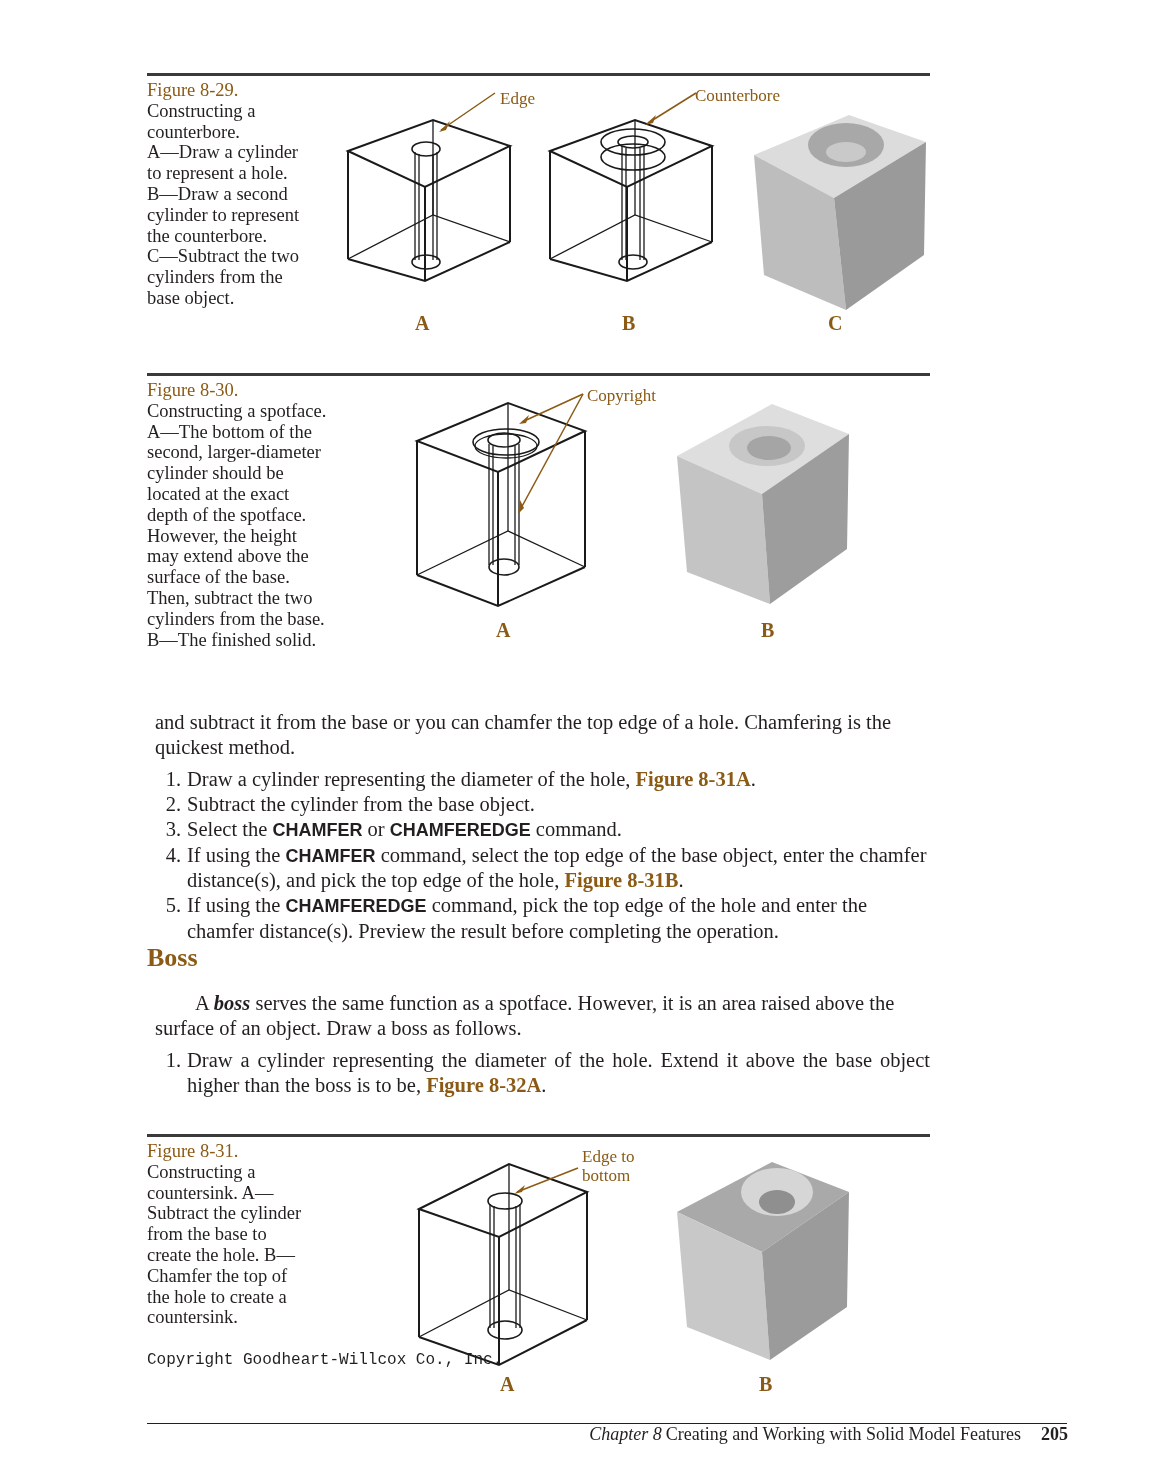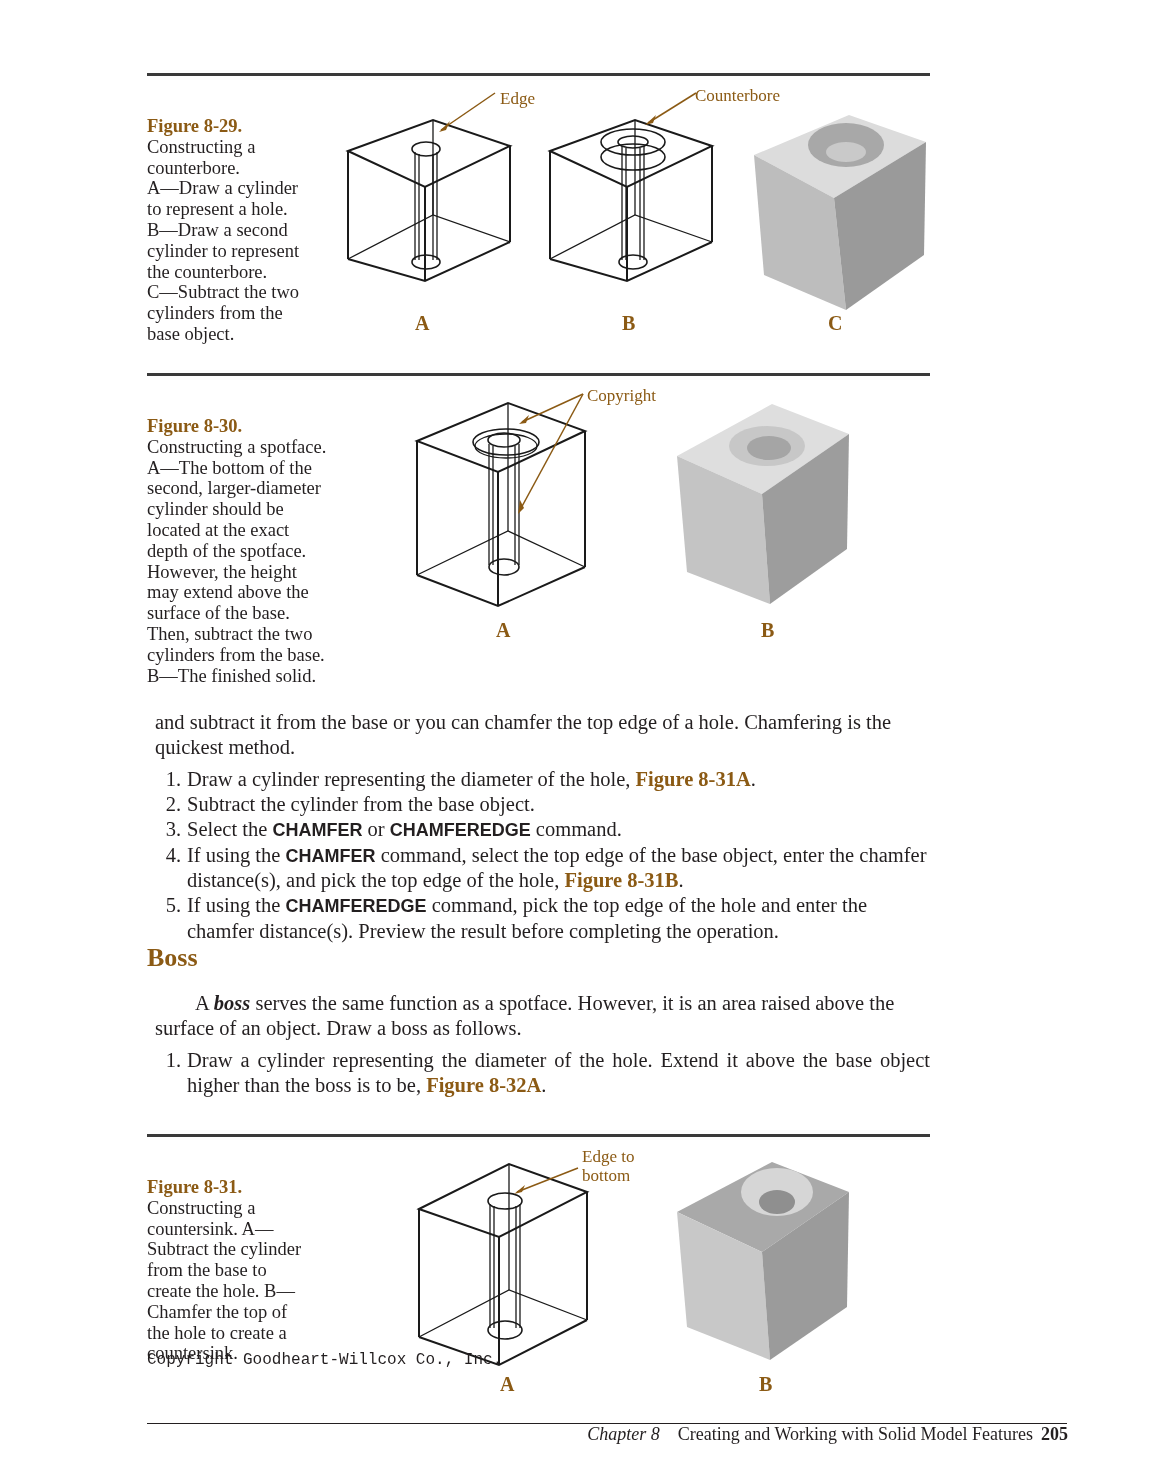--- a/index.html
+++ b/index.html
@@ -1,38 +1,38 @@
 <!DOCTYPE html>
 <html><head>
 <meta charset="utf-8">
 <style>
   html, body { margin: 0; padding: 0; background: #ffffff; }
   body { width: 1156px; height: 1479px; position: relative; overflow: hidden;
          font-family: "Liberation Serif", "DejaVu Serif", serif; color: #231f20; }
   .rule { position: absolute; left: 147px; width: 783px; height: 3px; background: #3a3a3a; }
   .cap { position: absolute; left: 147px; width: 200px; font-size: 18.5px; line-height: 20.8px; }
-  .cap .fig { color: #8b5a14; font-weight: bold; display: block; margin-top: 36px; }
+  .cap .fig { color: #8b5a14; font-weight: normal; display: block; }
   .cap .txt { white-space: pre-line; margin-top: 41px; }
   .lbl { position: absolute; color: #8b5a14; font-size: 17px; line-height: 19px; white-space: pre-line; }
   .panel { position: absolute; color: #8b5a14; font-weight: bold; font-size: 20px; }
   svg.art { position: absolute; overflow: visible; }
   .body { position: absolute; left: 147px; width: 783px; font-size: 20.5px; line-height: 24.7px; }
   .body p { margin: 8px; }
   .body .indent { text-indent: 40px; }
   .li { display: flex; }
   .li .n { width: 40px; text-align: right; padding-right: 6px; flex: none; box-sizing: border-box; }
   .li .t { flex: 1; }
   .ref { color: #8b5a14; font-weight: bold; }
   .cmd { font-family: "Liberation Sans", "DejaVu Sans", sans-serif; font-weight: bold; font-size: 18px; }
   .head { position: absolute; left: 147px; top: 943px; color: #8b5a14; font-weight: bold; font-size: 26px; }
   .footer-rule { position: absolute; left: 147px; top: 1423px; width: 920px; height: 1px; background: #231f20; }
   .copyright { position: absolute; left: 147px; top: 1351px; font-family: Liberation Mono, monospace; font-size: 16px; }
   .chapter { position: absolute; right: 88px; top: 1424px; font-size: 18px; }
-  .chapter i { margin-right: 18px; }
-  .chapter b { margin-left: 8px; text-align: right; }
+  .chapter i { margin-right: 4px; }
+  .chapter b { margin-left: 20px; text-align: right; }
 </style>
 </head>
 <body>
 
 <div class="rule" style="top:73px"></div>
 <div class="cap" style="top:80px">
   <span class="fig">Figure 8-29.</span>
   <span class="txt">Constructing a
 counterbore.
 A—Draw a cylinder

